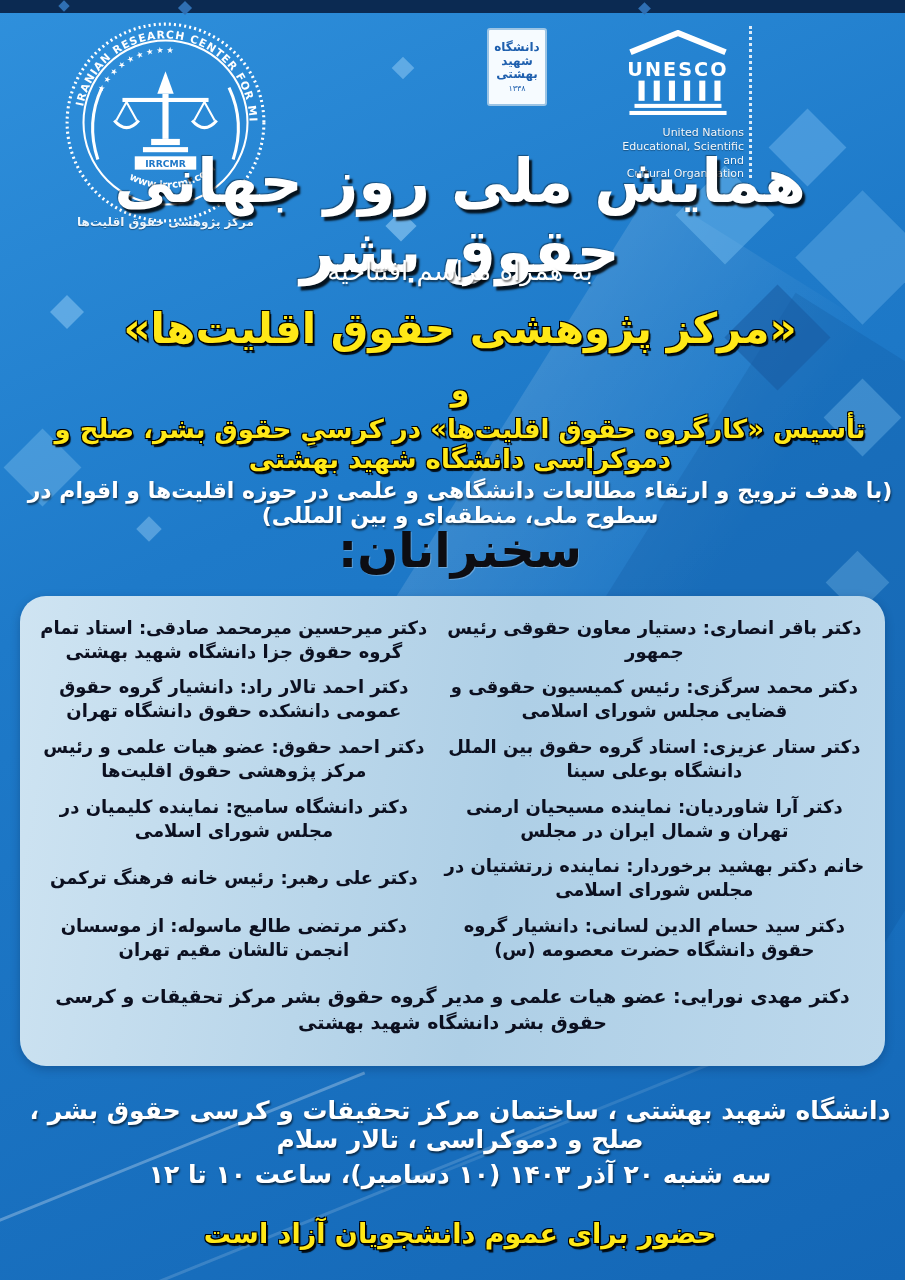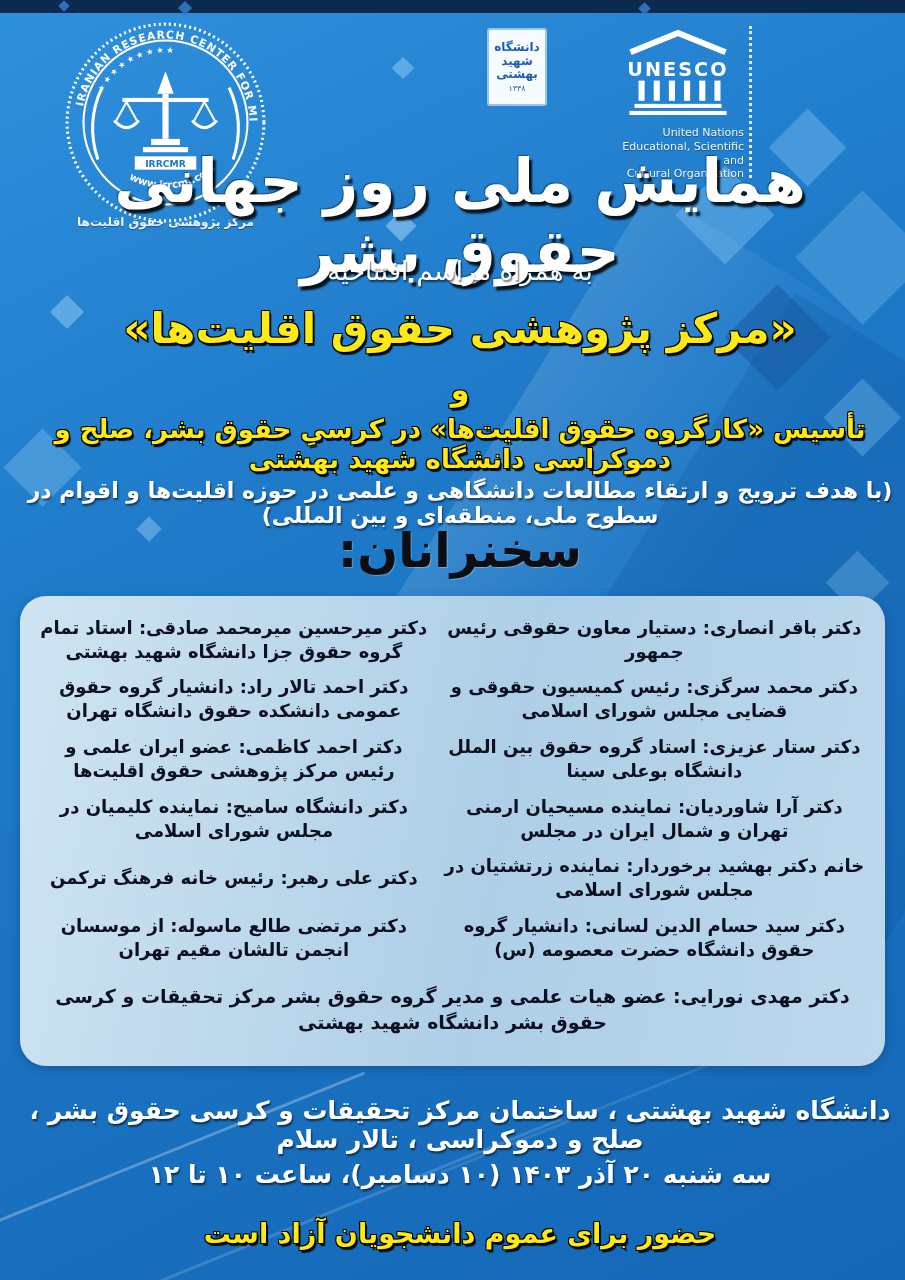--- a/index.html
+++ b/index.html
@@ -162,21 +162,21 @@
   <div class="abs-c org2 yellow">تأسیس «کارگروه حقوق اقلیت‌ها» در کرسیِ حقوق بشر، صلح و دموکراسی دانشگاه شهید بهشتی</div>
   <div class="abs-c goal">(با هدف ترویج و ارتقاء مطالعات دانشگاهی و علمی در حوزه اقلیت‌ها و اقوام در سطوح ملی، منطقه‌ای و بین المللی)</div>
   <div class="abs-c speakers-heading">سخنرانان:</div>
 
   <div class="panel">
     <div class="cell">دکتر باقر انصاری: دستیار معاون حقوقی رئیس جمهور</div>
     <div class="cell">دکتر میرحسین میرمحمد صادقی: استاد تمام گروه حقوق جزا دانشگاه شهید بهشتی</div>
     <div class="cell">دکتر محمد سرگزی: رئیس کمیسیون حقوقی و قضایی مجلس شورای اسلامی</div>
     <div class="cell">دکتر احمد تالار راد: دانشیار گروه حقوق عمومی دانشکده حقوق دانشگاه تهران</div>
     <div class="cell">دکتر ستار عزیزی: استاد گروه حقوق بین الملل دانشگاه بوعلی سینا</div>
-    <div class="cell">دکتر احمد کاظمی: عضو ایران علمی و رئیس مرکز پژوهشی حقوق اقلیت‌ها</div>
+    <div class="cell">دکتر احمد حقوق: عضو هیات علمی و رئیس مرکز پژوهشی حقوق اقلیت‌ها</div>
     <div class="cell">دکتر آرا شاوردیان: نماینده مسیحیان ارمنی تهران و شمال ایران در مجلس</div>
     <div class="cell">دکتر دانشگاه سامیح: نماینده کلیمیان در مجلس شورای اسلامی</div>
     <div class="cell">خانم دکتر بهشید برخوردار: نماینده زرتشتیان در مجلس شورای اسلامی</div>
     <div class="cell">دکتر علی رهبر: رئیس خانه فرهنگ ترکمن</div>
     <div class="cell">دکتر سید حسام الدین لسانی: دانشیار گروه حقوق دانشگاه حضرت معصومه (س)</div>
     <div class="cell">دکتر مرتضی طالع ماسوله: از موسسان انجمن تالشان مقیم تهران</div>
     <div class="cell full">دکتر مهدی نورایی: عضو هیات علمی و مدیر گروه حقوق بشر مرکز تحقیقات و کرسی حقوق بشر دانشگاه شهید بهشتی</div>
   </div>
 
   <div class="abs-c venue">دانشگاه شهید بهشتی ، ساختمان مرکز تحقیقات و کرسی حقوق بشر ، صلح و دموکراسی ، تالار سلام</div>

